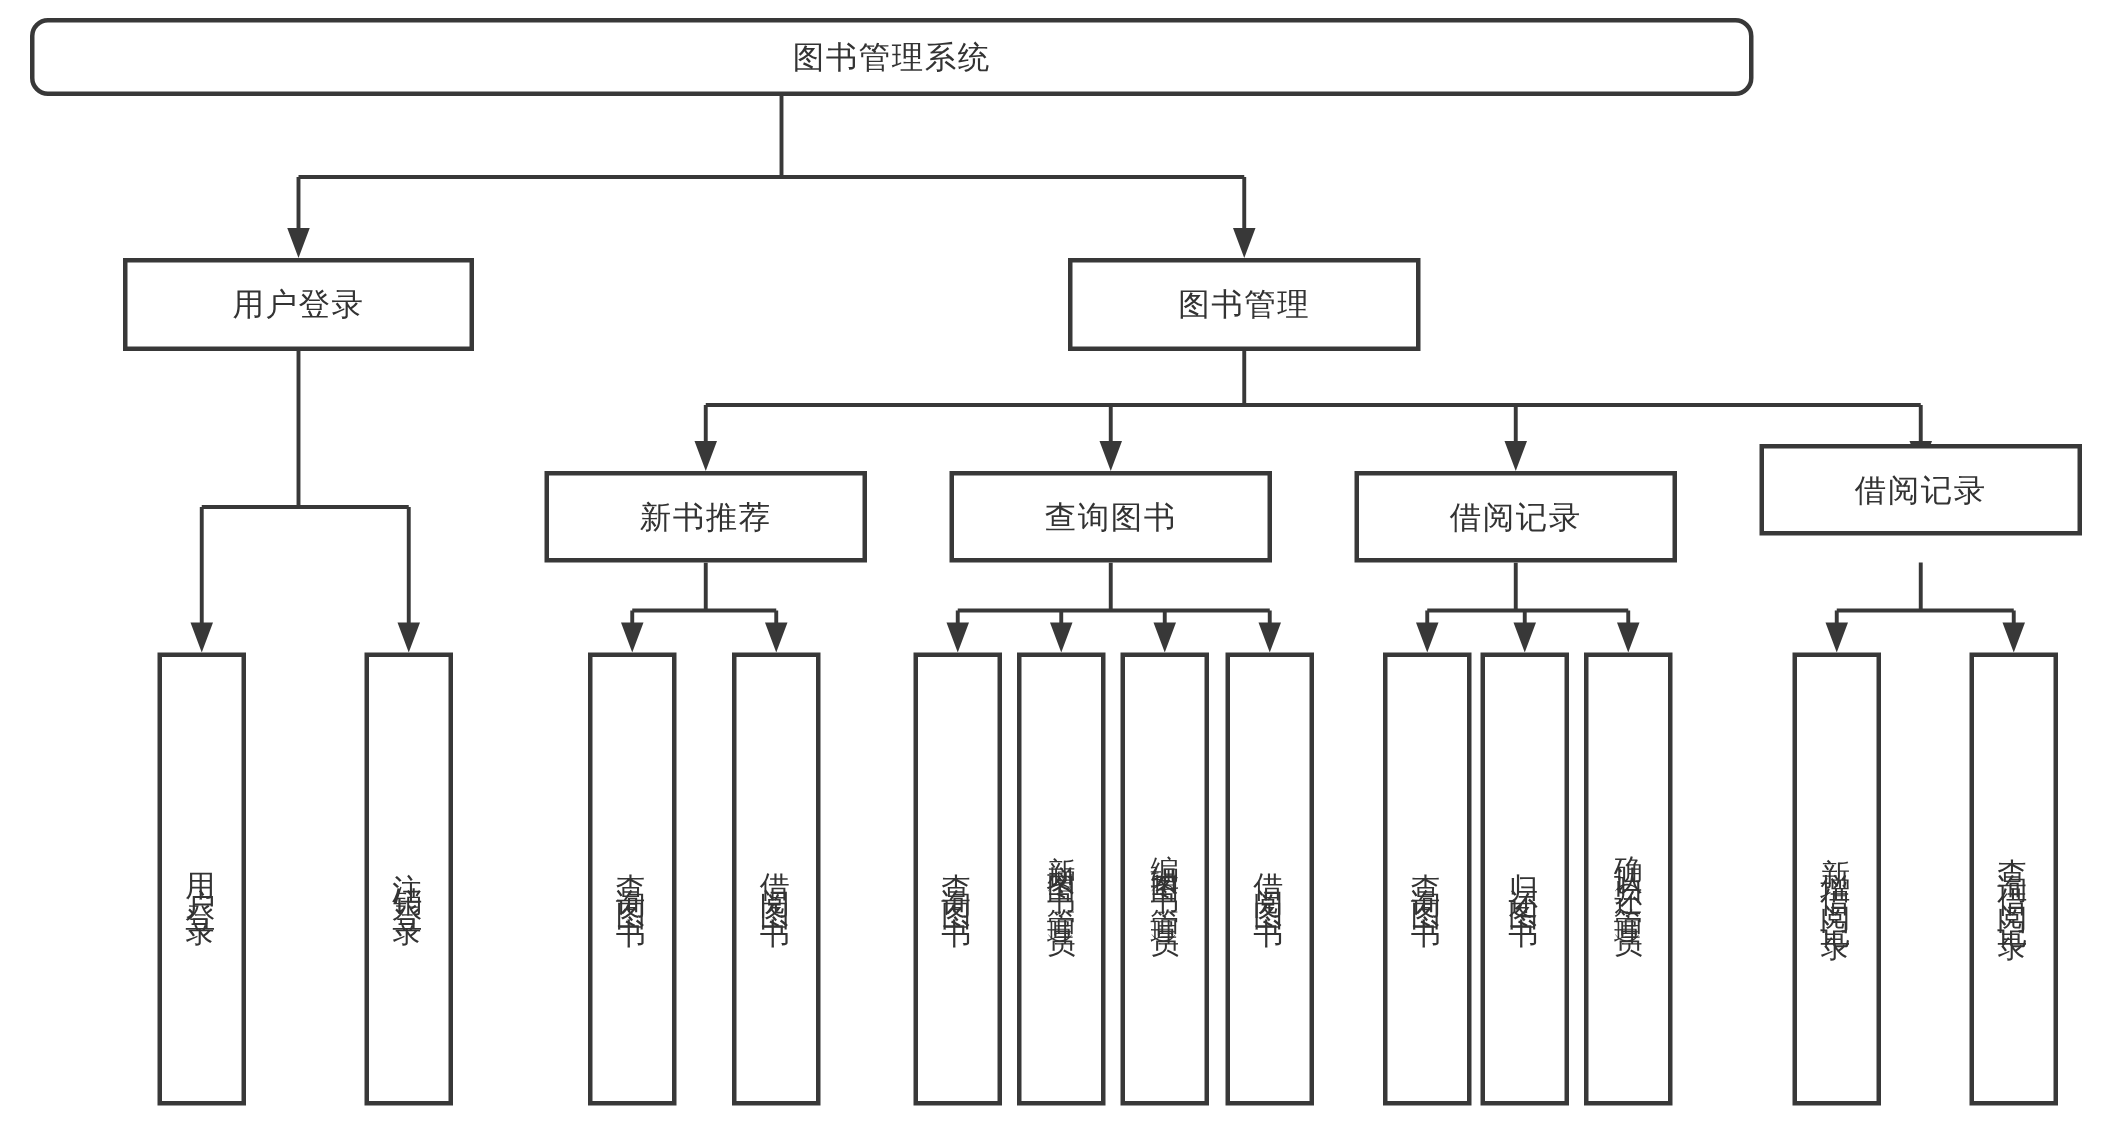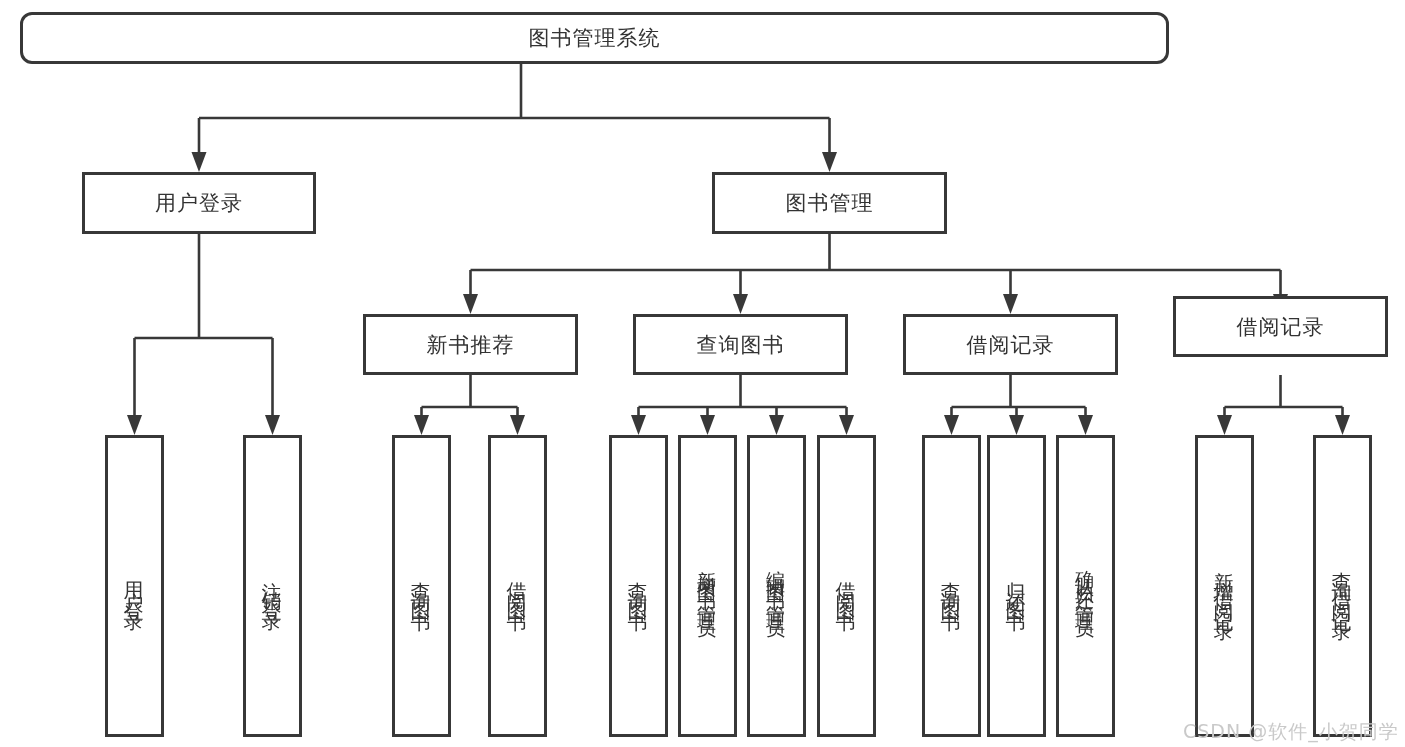--- a/index.html
+++ b/index.html
@@ -108,15 +108,14 @@
   <div class="node vbox tight" style="left:747px;top:435px;width:59px;height:302px;">编辑图书（管理员）</div>
   <div class="node vbox" style="left:817px;top:435px;width:59px;height:302px;">借阅图书</div>
 
   <div class="node vbox" style="left:922px;top:435px;width:59px;height:302px;">查询图书</div>
   <div class="node vbox" style="left:987px;top:435px;width:59px;height:302px;">归还图书</div>
   <div class="node vbox tight" style="left:1056px;top:435px;width:59px;height:302px;">确认归还（管理员）</div>
 
   <div class="node vbox" style="left:1195px;top:435px;width:59px;height:302px;">新增借阅记录</div>
   <div class="node vbox" style="left:1313px;top:435px;width:59px;height:302px;">查询借阅记录</div>
 
-  <div class="watermark" style="left:1183px;top:719px;">CSDN @软件_小贺同学</div>
 
 </div>
 
 </body></html>

